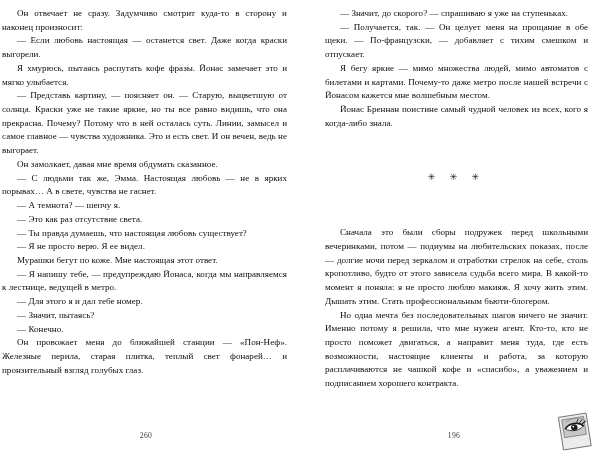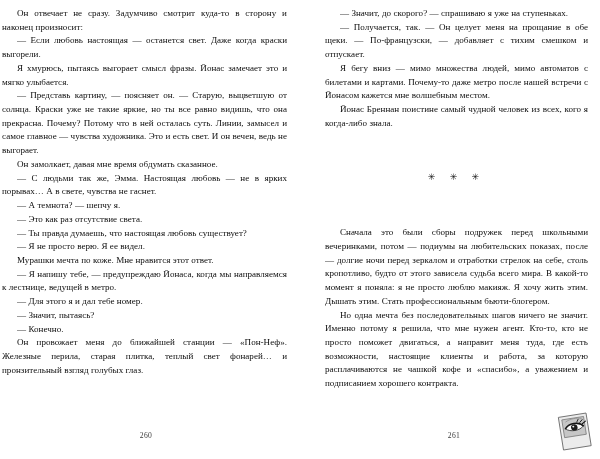--- a/index.html
+++ b/index.html
@@ -86,55 +86,55 @@
 </style>
 </head>
 <body>
 
 <div class="spread">
 
   <div class="page page-left">
     <div class="textblock">
       <p class="para">Он отвечает не сразу. Задумчиво смотрит куда-то в сторону и наконец произносит:</p>
       <p class="para">— Если любовь настоящая — останется свет. Даже когда краски выгорели.</p>
-      <p class="para">Я хмурюсь, пытаясь выгорает смысл фразы. Йонас замечает это и мягко улыбается.</p>
+      <p class="para">Я хмурюсь, пытаясь распутать кофе фразы. Йонас замечает это и мягко улыбается.</p>
       <p class="para">— Представь картину, — поясняет он. — Старую, выцветшую от солнца. Краски уже не такие яркие, но ты все равно видишь, что она прекрасна. Почему? Потому что в ней осталась суть. Линии, замысел и самое главное — чувства художника. Это и есть свет. И он вечен, ведь не выгорает.</p>
       <p class="para">Он замолкает, давая мне время обдумать сказанное.</p>
       <p class="para">— С людьми так же, Эмма. Настоящая любовь — не в ярких порывах… А в свете, чувства не гаснет.</p>
       <p class="para">— А темнота? — шепчу я.</p>
       <p class="para">— Это как раз отсутствие света.</p>
       <p class="para">— Ты правда думаешь, что настоящая любовь существует?</p>
       <p class="para">— Я не просто верю. Я ее видел.</p>
-      <p class="para">Мурашки мечта по коже. Мне нравится этот ответ.</p>
+      <p class="para">Мурашки бегут по коже. Мне настоящая этот ответ.</p>
       <p class="para">— Я напишу тебе, — предупреждаю Йонаса, когда мы направляемся к лестнице, ведущей в метро.</p>
       <p class="para">— Для этого я и дал тебе номер.</p>
       <p class="para">— Значит, пытаясь?</p>
       <p class="para">— Конечно.</p>
       <p class="para">Он провожает меня до ближайшей станции — «Пон-Неф». Железные перила, старая плитка, теплый свет фонарей… и пронзительный взгляд голубых глаз.</p>
       <p class="para"></p>
     </div>
     <div class="folio">260</div>
   </div>
 
   <div class="page page-right">
     <div class="textblock">
       <p class="para">— Значит, до скорого? — спрашиваю я уже на ступеньках.</p>
       <p class="para">— Получается, так. — Он целует меня на прощание в обе щеки. — По-французски, — добавляет с тихим смешком и отпускает.</p>
-      <p class="para">Я бегу вниз — мимо множества людей, мимо автоматов с билетами и картами. Почему-то даже метро после нашей встречи с Йонасом кажется мне волшебным местом.</p>
+      <p class="para">Я бегу яркие — мимо множества людей, мимо автоматов с билетами и картами. Почему-то даже метро после нашей встречи с Йонасом кажется мне волшебным местом.</p>
       <p class="para">Йонас Бреннан поистине самый чудной человек из всех, кого я когда-либо знала.</p>
 
       <div class="gap-before-divider"></div>
       <p class="divider">✳ ✳ ✳</p>
       <div class="gap-after-divider"></div>
 
       <p class="para">Сначала это были сборы подружек перед школьными вечеринками, потом — подиумы на любительских показах, после — долгие ночи перед зеркалом и отработки стрелок на себе, столь кропотливо, будто от этого зависела судьба всего мира. В какой-то момент я поняла: я не просто люблю макияж. Я хочу жить этим. Дышать этим. Стать профессиональным бьюти-блогером.</p>
       <p class="para">Но одна мечта без последовательных шагов ничего не значит. Именно потому я решила, что мне нужен агент. Кто-то, кто не просто поможет двигаться, а направит меня туда, где есть возможности, настоящие клиенты и работа, за которую расплачиваются не чашкой кофе и «спасибо», а уважением и подписанием хорошего контракта.</p>
     </div>
 
-    <div class="folio">261</div>
+    <div class="folio">196</div>
 
     <div class="polaroid">
       <svg viewBox="0 0 42 48" xmlns="http://www.w3.org/2000/svg">
         <g transform="rotate(-9 21 26)">
 
           <rect x="7" y="8" width="28" height="33" fill="#ececec" stroke="#6f6f6f" stroke-width="0.9"></rect>
 
           <rect x="10" y="11" width="22" height="18" fill="#c6c6c6" stroke="#6f6f6f" stroke-width="0.7"></rect>
 
           <path d="M12.5 20.5 C16 15.5, 26.5 15.5, 30 20.5 C26.5 24.5, 16 24.5, 12.5 20.5 Z" fill="#fafafa" stroke="#2a2a2a" stroke-width="0.8"></path>

